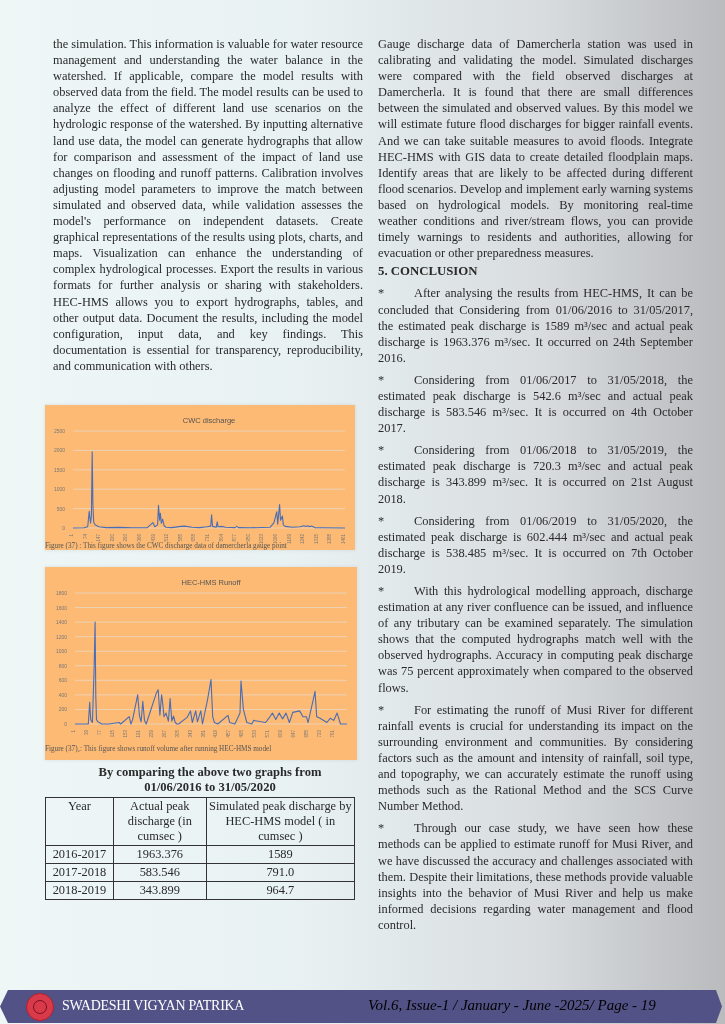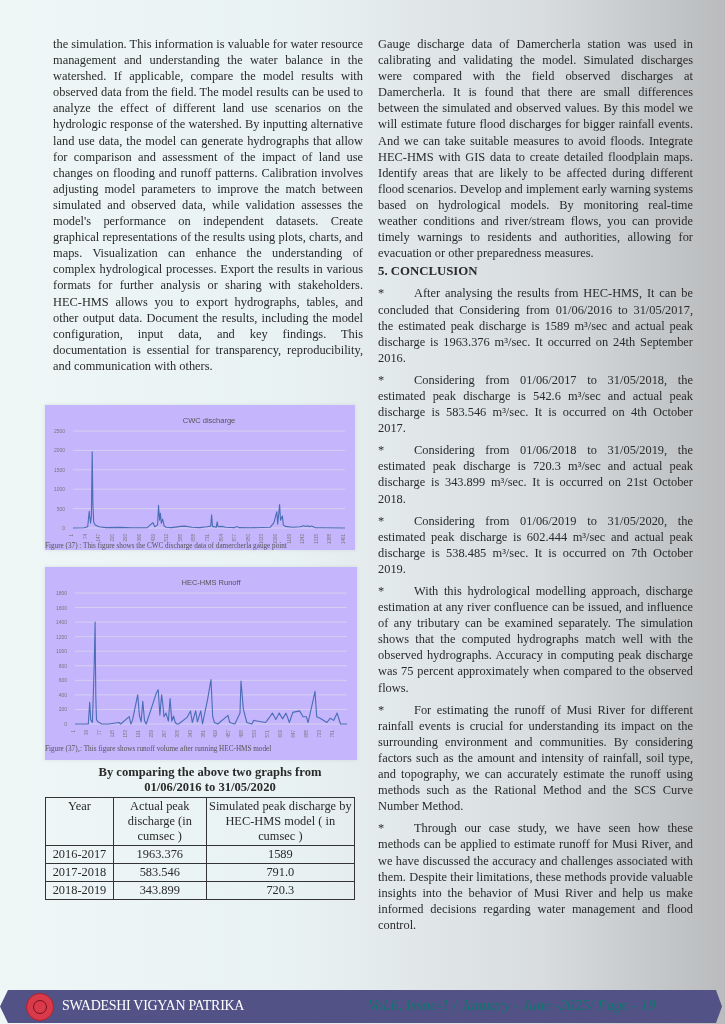--- a/index.html
+++ b/index.html
@@ -9,21 +9,21 @@
     font-family: "Liberation Serif", serif; color:#2a2a2a;
   }
   .col { position:absolute; top:36px; font-size:12.4px; line-height:16.1px; text-align:justify;margin-left:8px; }
   .col p { margin:0; }
   #left { left:45px; width:310px; }
   #right { left:370px; width:315px; }
   .bullet { margin-top:6px !important; }
   .bullet .star { display:inline-block; width:36px; }
   h3 { margin:2px 0 4px 0; font-size:12.8px; font-weight:bold; font-family:"Liberation Serif", serif; }
 
-  .figbox { position:absolute; background:#c4b5fd; box-shadow:0 0 3px rgba(150,170,180,0.3); }
+  .figbox { position:absolute; background:#fdba74; box-shadow:0 0 3px rgba(150,170,180,0.3); }
   #fig1 { left:45px; top:405px; width:310px; height:145px; }
   #fig2 { left:45px; top:567px; width:312px; height:193px; }
   .figbox svg { position:absolute; left:0; top:0; }
   .figcap { position:absolute; left:0; width:100%; text-align:left; font-size:7.2px; color:#555; font-family:"Liberation Serif", serif; }
   #fig1 .figcap { top:137px; }
   #fig2 .figcap { top:178px; }
 
   #tabletitle { position:absolute; left:70px; top:765px; width:280px; text-align:center; font-weight:bold; font-size:12.6px; line-height:15px; }
   table { position:absolute; left:45px; top:797px; width:310px; border-collapse:collapse; font-size:12.4px; }
   td, th { border:1px solid #333; text-align:center; font-weight:normal; padding:1px 2px; line-height:15px;margin-top:12px; }
@@ -31,21 +31,21 @@
 
   #footer { position:absolute; left:0; top:985px; width:725px; height:33px; }
   #footer .band {
     position:absolute; left:0; top:5px; width:722px; height:33px;
     background:#525287;
     clip-path: polygon(8px 0, 716px 0, 722px 50%, 716px 100%, 8px 100%, 0 50%);
   }
   #logo { position:absolute; left:26px; top:8px; width:26px; height:26px; border-radius:50%; background:#d83a4a; border:1px solid #b02030; }
   #logo::after { content:""; position:absolute; left:6px; top:6px; width:12px; height:12px; border:1px solid #7a1020; border-radius:50%; }
   #brand { position:absolute; left:62px; top:13px; color:#fff; font-weight:normal; font-size:14px; font-family:"Liberation Serif", serif; letter-spacing:-0.3px; }
-  #issue { position:absolute; left:368px; top:12px; color:#0f766e; font-style:italic; font-size:15px; font-family:"Liberation Serif", serif; }
+  #issue { position:absolute; left:368px; top:12px; color:#000000; font-style:italic; font-size:15px; font-family:"Liberation Serif", serif; }
 </style>
 </head>
 <body>
 
 <div id="left" class="col">
   <p>the simulation. This information is valuable for water resource management and understanding the water balance in the watershed. If applicable, compare the model results with observed data from the field. The model results can be used to analyze the effect of different land use scenarios on the hydrologic response of the watershed. By inputting alternative land use data, the model can generate hydrographs that allow for comparison and assessment of the impact of land use changes on flooding and runoff patterns. Calibration involves adjusting model parameters to improve the match between simulated and observed data, while validation assesses the model's performance on independent datasets. Create graphical representations of the results using plots, charts, and maps. Visualization can enhance the understanding of complex hydrological processes. Export the results in various formats for further analysis or sharing with stakeholders. HEC-HMS allows you to export hydrographs, tables, and other output data. Document the results, including the model configuration, input data, and key findings. This documentation is essential for transparency, reproducibility, and communication with others.</p>
 </div>
 
 <div id="fig1" class="figbox">
   <svg id="chart0" width="310" height="140">
@@ -157,31 +157,31 @@
       <td>1589</td>
     </tr>
     <tr>
       <td>2017-2018</td>
       <td>583.546</td>
       <td>791.0</td>
     </tr>
     <tr>
       <td>2018-2019</td>
       <td>343.899</td>
-      <td>720.3</td>
+      <td>964.7</td>
     </tr>
   </tbody>
 </table>
 
 <div id="right" class="col">
   <p>Gauge discharge data of Damercherla station was used in calibrating and validating the model. Simulated discharges were compared with the field observed discharges at Damercherla. It is found that there are small differences between the simulated and observed values. By this model we will estimate future flood discharges for bigger rainfall events. And we can take suitable measures to avoid floods. Integrate HEC-HMS with GIS data to create detailed floodplain maps. Identify areas that are likely to be affected during different flood scenarios. Develop and implement early warning systems based on hydrological models. By monitoring real-time weather conditions and river/stream flows, you can provide timely warnings to residents and authorities, allowing for evacuation or other preparedness measures.</p>
   <h3>5. CONCLUSION</h3>
   <p class="bullet" style="margin-top:0"><span class="star">*</span><span>After analysing the results from HEC-HMS, It can be concluded that Considering from 01/06/2016 to 31/05/2017, the estimated peak discharge is 1589 m³/sec and actual peak discharge is 1963.376 m³/sec. It occurred on 24th September 2016.</span></p>
   <p class="bullet"><span class="star">*</span><span>Considering from 01/06/2017 to 31/05/2018, the estimated peak discharge is 542.6 m³/sec and actual peak discharge is 583.546 m³/sec. It is occurred on 4th October 2017.</span></p>
-  <p class="bullet"><span class="star">*</span><span>Considering from 01/06/2018 to 31/05/2019, the estimated peak discharge is 720.3 m³/sec and actual peak discharge is 343.899 m³/sec. It is occurred on 21st October 2018.</span></p>
+  <p class="bullet"><span class="star">*</span><span>Considering from 01/06/2018 to 31/05/2019, the estimated peak discharge is 720.3 m³/sec and actual peak discharge is 343.899 m³/sec. It is occurred on 21st August 2018.</span></p>
   <p class="bullet"><span class="star">*</span><span>Considering from 01/06/2019 to 31/05/2020, the estimated peak discharge is 602.444 m³/sec and actual peak discharge is 538.485 m³/sec. It is occurred on 7th October 2019.</span></p>
   <p class="bullet"><span class="star">*</span><span>With this hydrological modelling approach, discharge estimation at any river confluence can be issued, and influence of any tributary can be examined separately. The simulation shows that the computed hydrographs match well with the observed hydrographs. Accuracy in computing peak discharge was 75 percent approximately when compared to the observed flows.</span></p>
   <p class="bullet"><span class="star">*</span><span>For estimating the runoff of Musi River for different rainfall events is crucial for understanding its impact on the surrounding environment and communities. By considering factors such as the amount and intensity of rainfall, soil type, and topography, we can accurately estimate the runoff using methods such as the Rational Method and the SCS Curve Number Method.</span></p>
   <p class="bullet"><span class="star">*</span><span>Through our case study, we have seen how these methods can be applied to estimate runoff for Musi River, and we have discussed the accuracy and challenges associated with them. Despite their limitations, these methods provide valuable insights into the behavior of Musi River and help us make informed decisions regarding water management and flood control.</span></p>
 </div>
 
 <div id="footer">
   <div class="band"></div>
   <div id="logo"></div>
   <div id="brand">SWADESHI VIGYAN PATRIKA</div>

